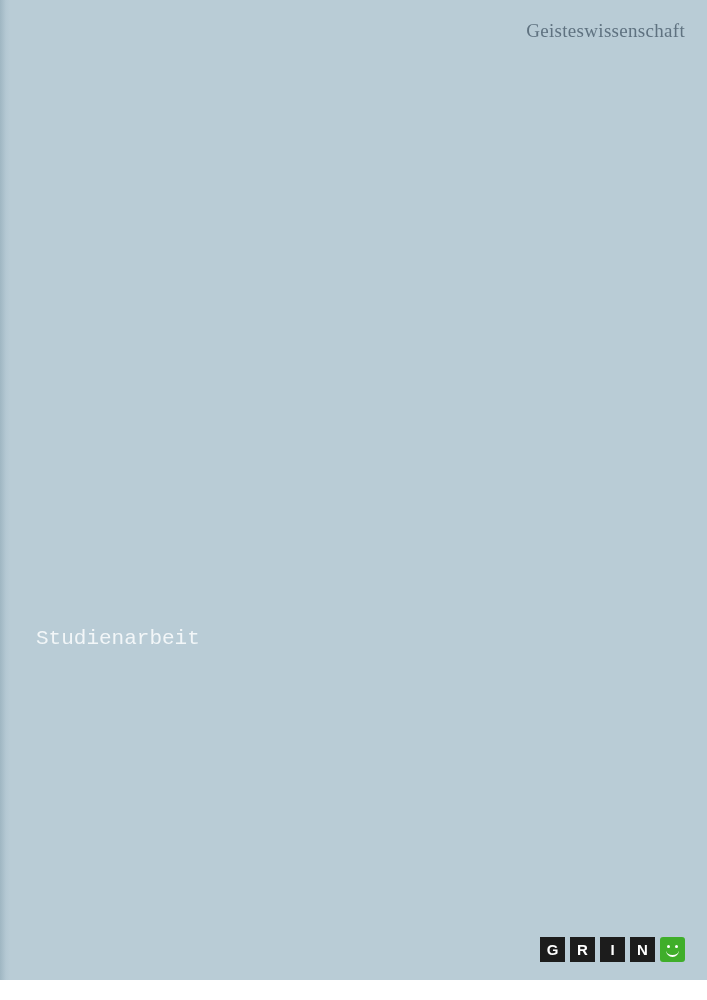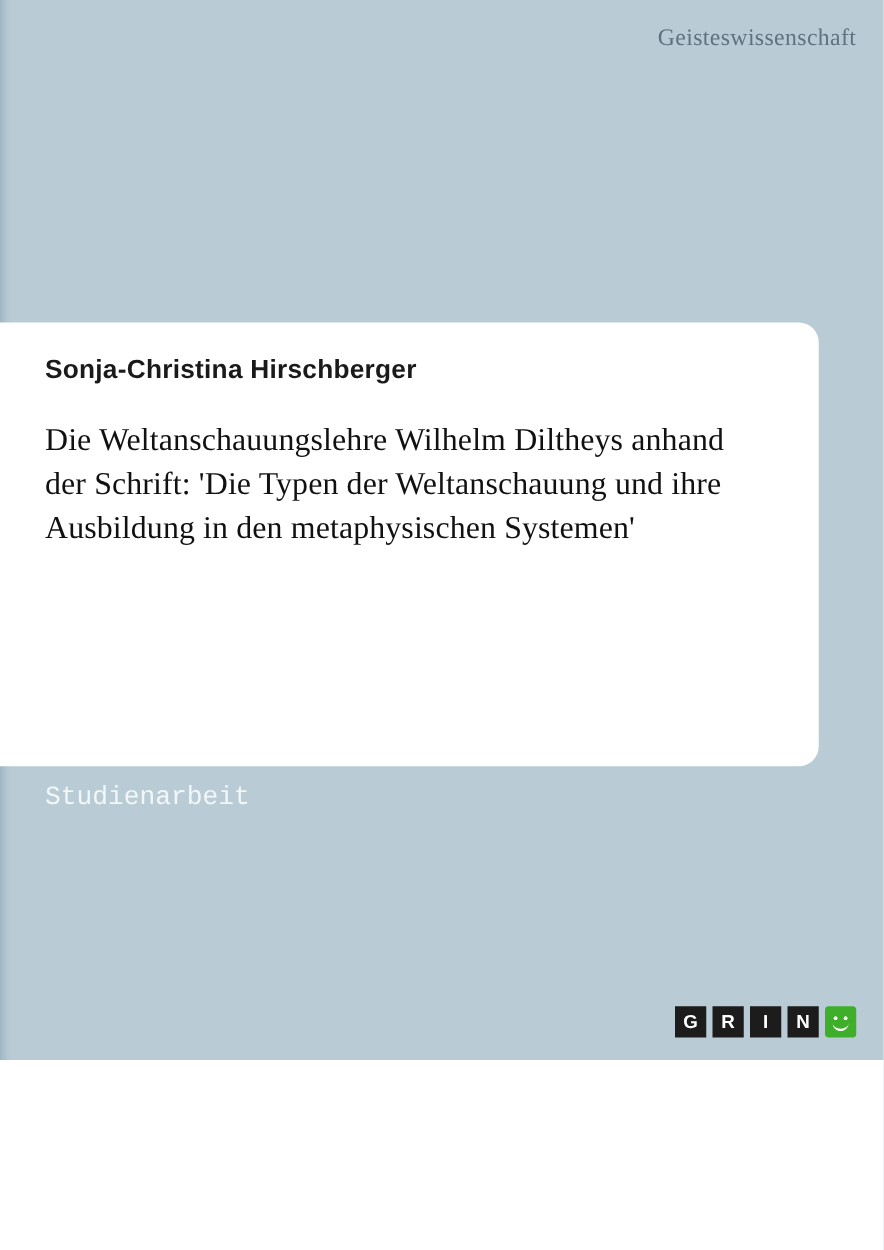--- a/index.html
+++ b/index.html
@@ -10,21 +10,21 @@
     width: 707px;
     height: 1000px;
     background: #ffffff;
     font-family: "Liberation Sans", sans-serif;
     overflow: hidden;
   }
 
   .cover {
     position: relative;
     width: 707px;
-    height: 848px;
+    height: 980px;
     background: #b9ccd6;
     box-sizing: border-box;
     overflow: hidden;
   }
 
   
   .cover::before {
     content: "";
     position: absolute;
     left: 0;
@@ -133,24 +133,20 @@
     border-radius: 0 0 10px 10px;
   }
 </style>
 </head>
 <body>
 
 <div class="cover">
 
   <div class="category">Geisteswissenschaft</div>
 
-  <div class="title-card">
-    <div class="author">Sonja-Christina Hirschberger</div>
-    <div class="title">Die Weltanschauungslehre Wilhelm Diltheys anhand der Schrift: 'Die Typen der Weltanschauung und ihre Ausbildung in den metaphysischen Systemen'</div>
-  </div>
 
   <div class="doctype">Studienarbeit</div>
 
   <div class="logo">
     <div class="logo-letter">G</div>
     <div class="logo-letter">R</div>
     <div class="logo-letter">I</div>
     <div class="logo-letter">N</div>
     <div class="logo-smiley">
       <span class="eye left"></span>

